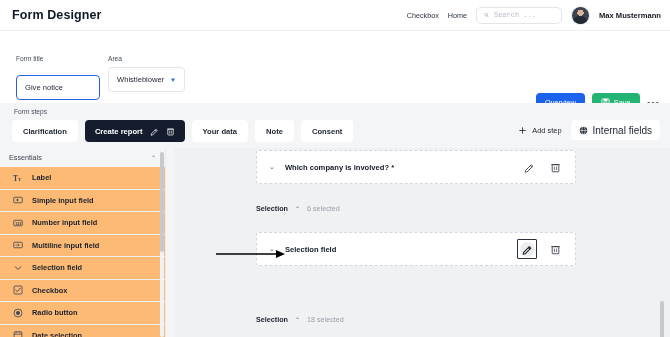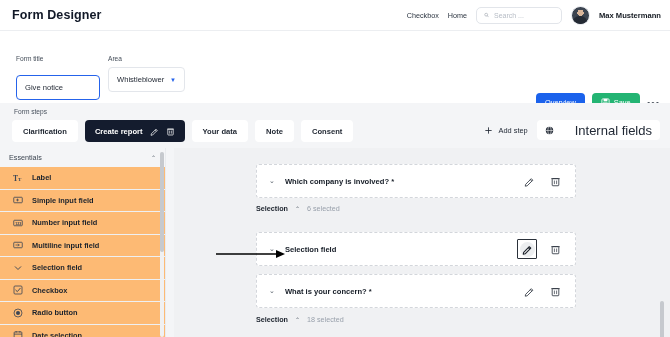--- a/index.html
+++ b/index.html
@@ -32,21 +32,21 @@
     border: none; border-radius: 3px; padding: 5px 9px;
     font-family: inherit; white-space: nowrap; cursor: pointer;
   }
   .search-box {
     display: flex; align-items: center; gap: 5px;
     border: 1px solid #e2e5ea; border-radius: 5px;
     height: 17px; width: 86px; padding: 0 7px; background: #fff;
   }
   .search-box input {
     border: none; outline: none; font-size: 7px; color: #3b4450;
-    width: 60px; background: transparent; font-family: Liberation Sans, sans-serif;
+    width: 60px; background: transparent; font-family: Liberation Mono, monospace;
   }
   .search-box input::placeholder { color: #b6bcc5; }
   .avatar {
     width: 19px; height: 19px; border-radius: 50%;
     background: radial-gradient(circle at 50% 34%, #d8b59a 0 22%, #3c4450 23% 100%);
     border: 1px solid #e6e8ec; overflow: hidden; position: relative; flex: none;
   }
   .avatar::after {
     content: ""; position: absolute; left: 50%; top: 56%;
     transform: translateX(-50%); width: 15px; height: 11px;
@@ -117,21 +117,21 @@
     font-size: 7.6px; color: #1e2530; font-weight: bold; white-space: nowrap; cursor: pointer;
   }
   .step-chip.active { background: #141c2e; color: #fff; padding: 0 10px; gap: 7px; text-align: right; }
   .right-steps { position: absolute; right: 10px; top: 17px; display: flex; gap: 9px; align-items: center; }
   .add-step {
     display: flex; align-items: center; gap: 5px;
     font-size: 7.4px; color: #222a36; cursor: pointer; background: none; border: none; font-family: inherit; justify-content: space-between;
   }
   .internal-fields {
     background: #fff; border-radius: 4px; height: 20px; display: flex;
-    align-items: center; gap: 21px; padding: 0 8px; font-size: 13px; color: #222a36; cursor: pointer;
+    align-items: center; gap: 5px; padding: 0 8px; font-size: 10px; color: #222a36; cursor: pointer;
   }
 
   
   .sidebar {
     position: absolute; left: 0; top: 148px; width: 166px; height: 189px;
     background: #fdba74; overflow: hidden; border-right: 1px solid #e9ebee;
   }
   .sidebar-head {
     height: 19px; background: #f4f5f7; display: flex; align-items: center;
     padding: 0 9px; font-size: 7.2px; color: #3b4450;
@@ -384,21 +384,21 @@
       <span>Date selection</span>
     </div>
   </div>
 
   <div class="side-scroll">
       <i></i>
     </div>
 
   <div class="canvas">
 
-    <div class="card" style="top:16px;">
+    <div class="card" style="top:2px;">
       <span class="caret-d">⌄</span>
       <span class="q-text">Which company is involved? *</span>
       <div class="card-actions">
         <button class="icon-btn">
           <svg width="11" height="11" viewBox="0 0 16 16">
             <path d="M2.4 12.1 L10.6 3.9 L12.8 6.1 L4.6 14.3 L1.8 14.8 Z" fill="none" stroke="#2b323d" stroke-width="1.2" stroke-linejoin="round"></path>
             <line x1="9.2" y1="5.3" x2="11.4" y2="7.5" stroke="#2b323d" stroke-width="1.2"></line>
           </svg>
         </button>
         <button class="icon-btn">
@@ -434,40 +434,20 @@
           <svg width="11" height="11" viewBox="0 0 16 16">
             <rect x="3.2" y="3.8" width="9.6" height="10.4" rx="1" fill="none" stroke="#2b323d" stroke-width="1.2"></rect>
             <line x1="1.8" y1="3.8" x2="14.2" y2="3.8" stroke="#2b323d" stroke-width="1.2"></line>
             <line x1="6.4" y1="6.6" x2="6.4" y2="11.8" stroke="#2b323d" stroke-width="1"></line>
             <line x1="9.6" y1="6.6" x2="9.6" y2="11.8" stroke="#2b323d" stroke-width="1"></line>
           </svg>
         </button>
       </div>
     </div>
 
-    <div class="card" style="top:126px;">
-      <span class="caret-d">⌄</span>
-      <span class="q-text">What is your concern? *</span>
-      <div class="card-actions">
-        <button class="icon-btn">
-          <svg width="11" height="11" viewBox="0 0 16 16">
-            <path d="M2.4 12.1 L10.6 3.9 L12.8 6.1 L4.6 14.3 L1.8 14.8 Z" fill="none" stroke="#2b323d" stroke-width="1.2" stroke-linejoin="round"></path>
-            <line x1="9.2" y1="5.3" x2="11.4" y2="7.5" stroke="#2b323d" stroke-width="1.2"></line>
-          </svg>
-        </button>
-        <button class="icon-btn">
-          <svg width="11" height="11" viewBox="0 0 16 16">
-            <rect x="3.2" y="3.8" width="9.6" height="10.4" rx="1" fill="none" stroke="#2b323d" stroke-width="1.2"></rect>
-            <line x1="1.8" y1="3.8" x2="14.2" y2="3.8" stroke="#2b323d" stroke-width="1.2"></line>
-            <line x1="6.4" y1="6.6" x2="6.4" y2="11.8" stroke="#2b323d" stroke-width="1"></line>
-            <line x1="9.6" y1="6.6" x2="9.6" y2="11.8" stroke="#2b323d" stroke-width="1"></line>
-          </svg>
-        </button>
-      </div>
-    </div>
 
     <div class="sel-row" style="top:167px;">
       <span class="sel-label">Selection</span>
       <span class="chev">⌃</span>
       <span class="sel-count">18 selected</span>
     </div>
 
     <div class="canvas-scroll">
         <i></i>
       </div>

